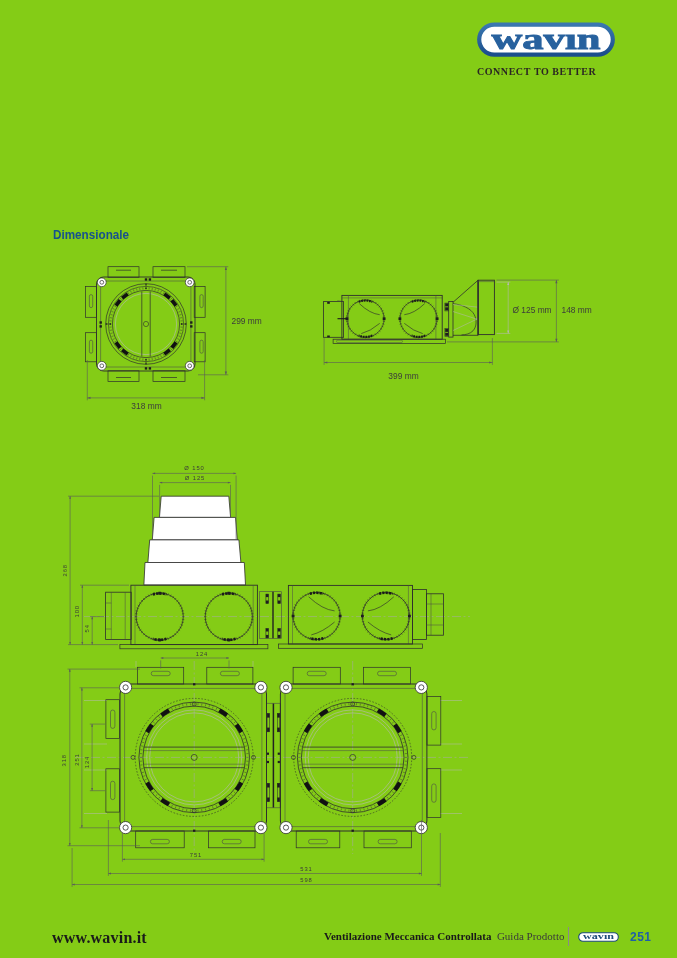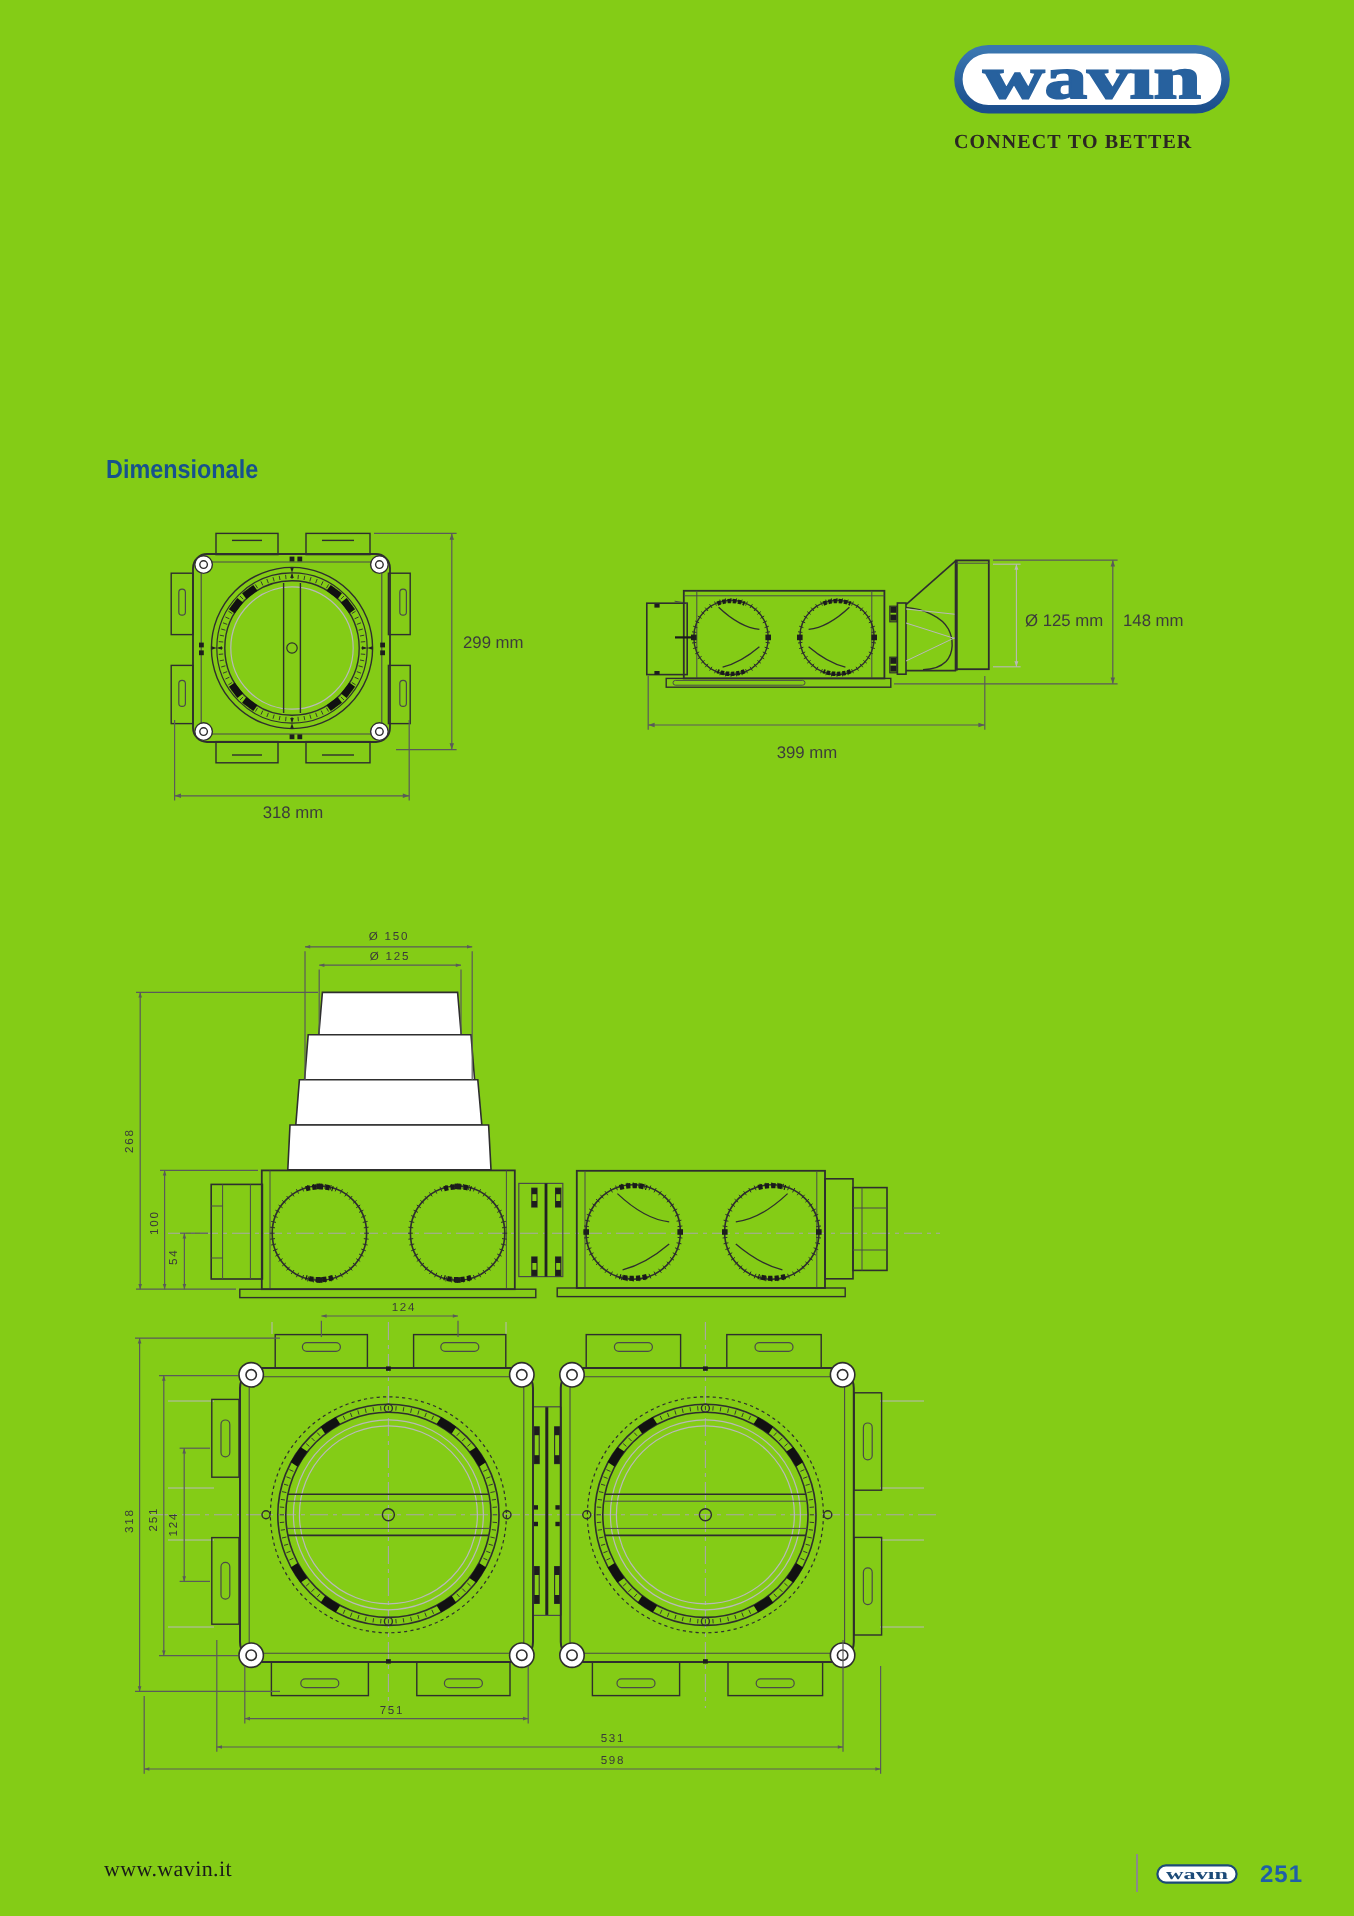--- a/index.html
+++ b/index.html
@@ -598,22 +598,23 @@
 <g>
 <line x1="72.1" y1="848.0" x2="72.1" y2="886.9" stroke="#5a5a5a" stroke-width="0.6"></line>
 <line x1="440.3" y1="833.0" x2="440.3" y2="886.9" stroke="#5a5a5a" stroke-width="0.6"></line>
 <line x1="72.1" y1="884.5" x2="440.3" y2="884.5" stroke="#5a5a5a" stroke-width="0.6"></line>
 <polygon points="72.1,884.5 74.7,885.4 74.7,883.6" fill="#5a5a5a" stroke="none"></polygon>
 <polygon points="440.3,884.5 437.7,883.6 437.7,885.4" fill="#5a5a5a" stroke="none"></polygon>
 <text x="306.5" y="882.2" font-family="Liberation Sans, sans-serif" font-size="5.8" fill="#3a3a3a" text-anchor="middle" stroke="none" letter-spacing="0.9">598</text>
 </g>
 </svg>
 
-<div class="abs" style="left:52px;top:929px;font-family:'Liberation Serif',serif;font-weight:normal;font-size:11px;color:#1a1a1a;letter-spacing:0.2px;">www.wavin.it</div>
-
+<div class="abs" style="left:52px;top:929px;font-family:'Liberation Serif',serif;font-weight:bold;font-size:16px;color:#1a1a1a;letter-spacing:0.2px;">www.wavin.it</div>
+
+<div class="abs" style="left:324px;top:930px;font-family:'Liberation Serif',serif;font-size:11px;color:#1a1a1a;"><b>Ventilazione Meccanica Controllata</b>&nbsp; <span style="color:#3a3a3a;">Guida Prodotto</span></div>
 
 <div class="abs" style="left:568px;top:927px;width:1px;height:19px;background:#8a8a8a;"></div>
 
 <div class="abs" style="left:578px;top:932px;width:41px;height:10px;">
 <svg width="41" height="10" viewBox="0 0 41 10">
 <rect x="0.7" y="0.7" width="39.6" height="8.6" rx="4.3" fill="#fff" stroke="#1c4a78" stroke-width="1.1"></rect>
 <text x="20.5" y="7.4" text-anchor="middle" font-family="Liberation Serif, serif" font-weight="bold" font-size="7.5" fill="#1c4a78" textLength="31" lengthAdjust="spacingAndGlyphs">wavın</text>
 </svg>
 </div>
 

